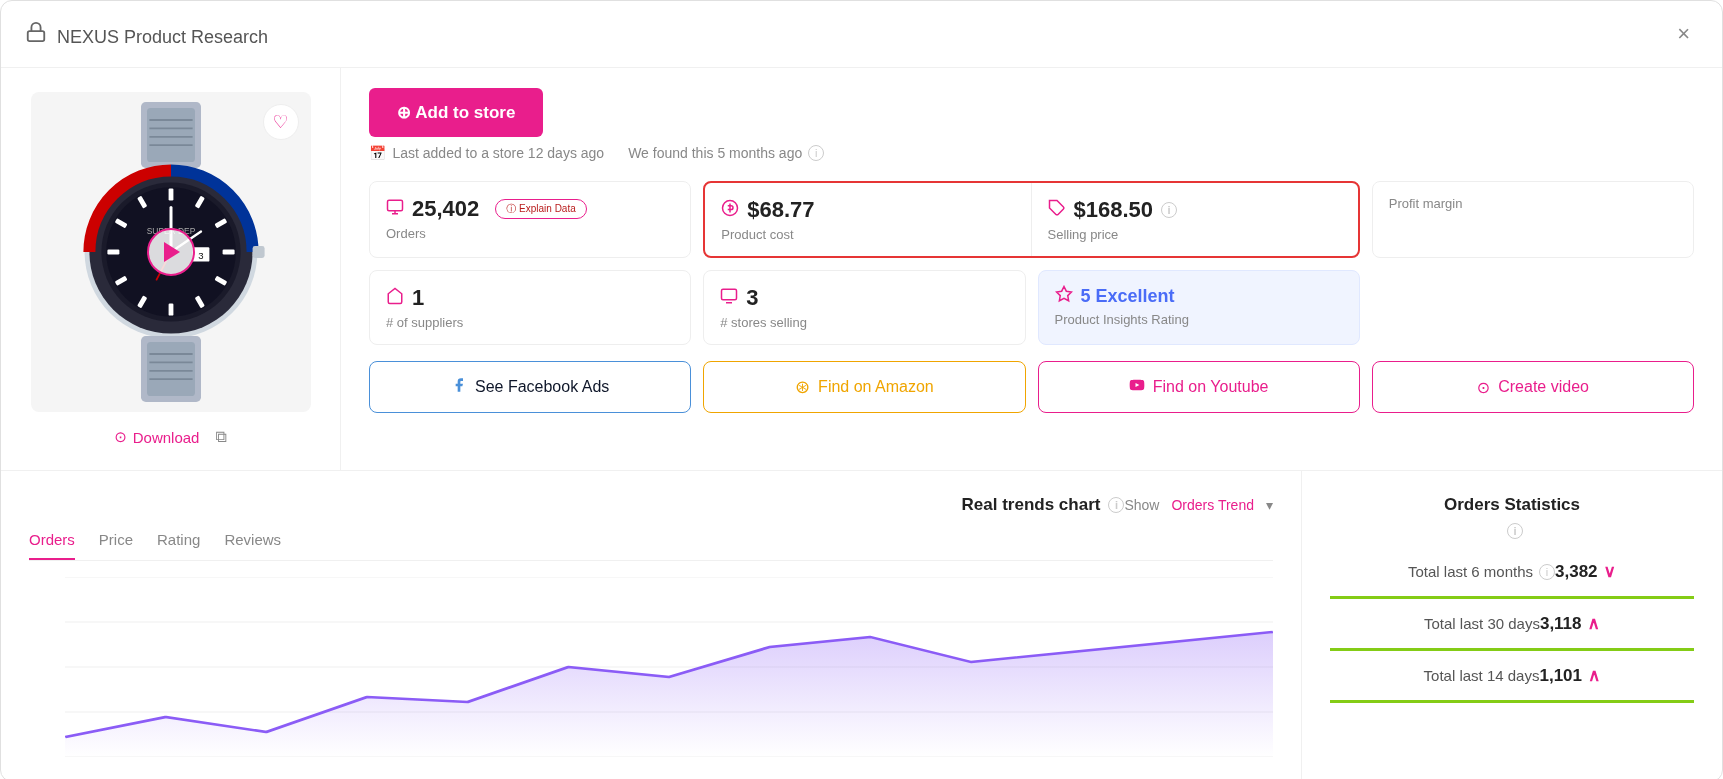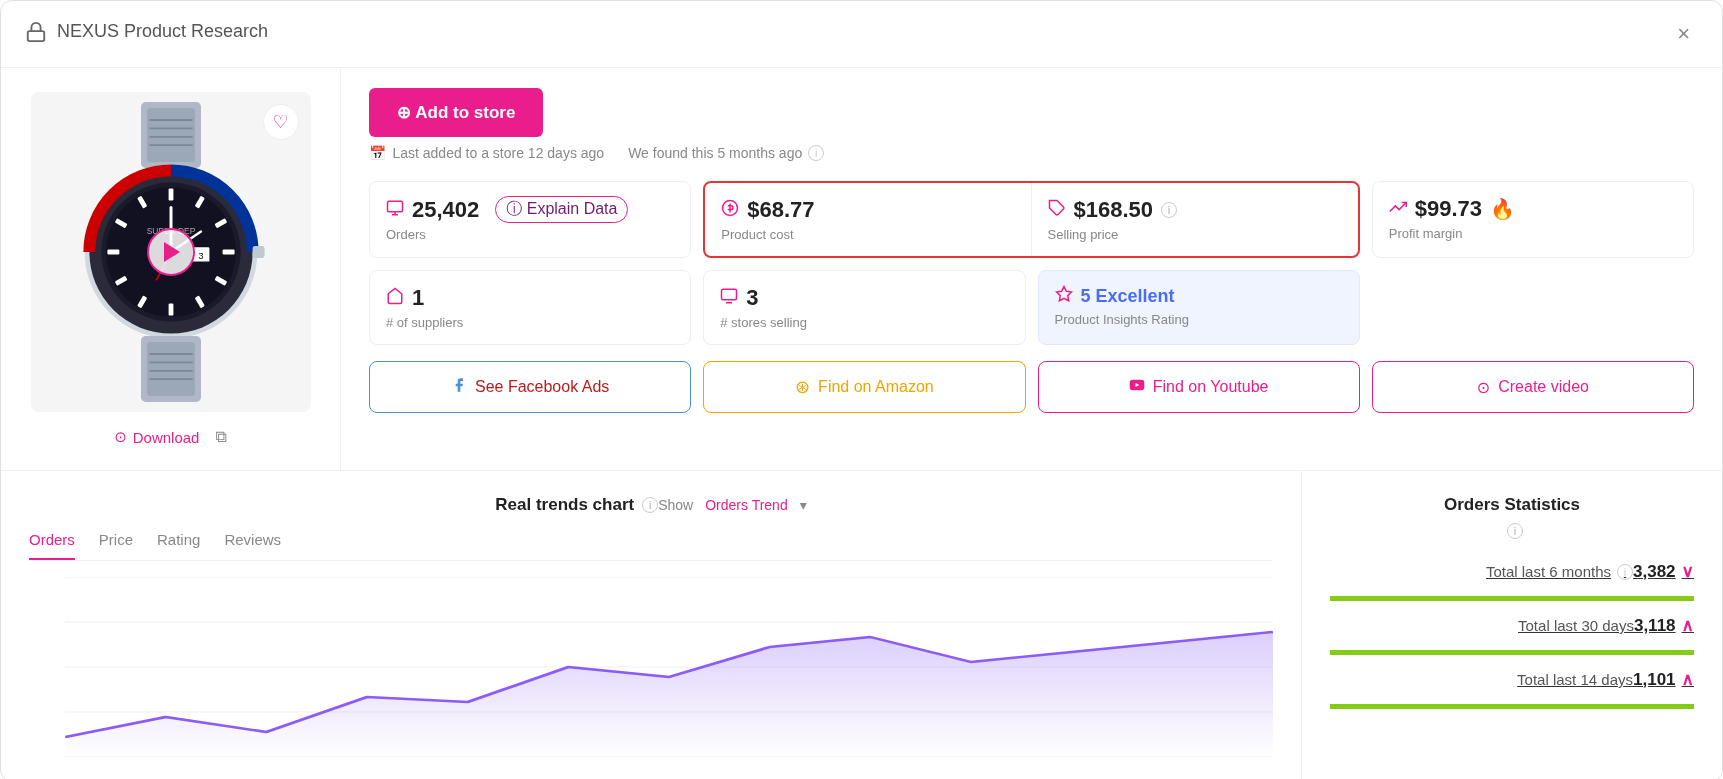--- a/index.html
+++ b/index.html
@@ -18,21 +18,21 @@
     .header {
       display: flex;
       align-items: center;
       justify-content: space-between;
       padding: 16px 24px;
       border-bottom: 1px solid #f0f0f0;
     }
 
     .header-left {
       display: flex;
-      align-items: flex-start;
+      align-items: flex-end;
       gap: 10px;
       color: #555;
       font-size: 18px;
       font-weight: 500;
     }
 
     .header-left svg { color: #777; }
 
     .close-btn {
       background: none;
@@ -214,24 +214,24 @@
     }
 
     .fire-icon {
       color: #e91e8c;
       font-size: 20px;
     }
 
     .explain-btn {
       background: none;
       border: 1px solid #e91e8c;
-      color: #701a75;
+      color: #b91c1c;
       border-radius: 20px;
       padding: 2px 10px;
-      font-size: 16px;
+      font-size: 10px;
       cursor: pointer;
       margin-left: 8px;
     }
 
     .excellent-badge {
       background: #f0f4ff;
       border-radius: 8px;
       padding: 14px 16px;
       border: 1px solid #e0e8ff;
     }
@@ -252,21 +252,21 @@
       cursor: pointer;
       display: flex;
       align-items: center;
       justify-content: center;
       gap: 8px;
       background: #fff;
     }
 
     .action-btn-blue {
       border: 1.5px solid #4a90d9;
-      color: #b91c1c;
+      color: #0f172a;
     }
 
     .action-btn-orange {
       border: 1.5px solid #f0a500;
       color: #f0a500;
     }
 
     .action-btn-pink {
       border: 1.5px solid #e91e8c;
       color: #e91e8c;
@@ -281,21 +281,21 @@
 
     .trends-panel {
       flex: 1;
       padding: 24px 28px;
       border-right: 1px solid #f0f0f0;
     }
 
     .panel-header {
       display: flex;
       align-items: center;
-      justify-content: center;
+      justify-content: flex-end;
       margin-bottom: 16px;
     }
 
     .panel-title {
       font-size: 17px;
       font-weight: 600;
       color: #222;
       display: flex;
       align-items: center;
       gap: 8px;
@@ -370,25 +370,24 @@
       flex-shrink: 0;
       padding: 24px 28px;
     }
 
     .stats-table {
       width: 100%;
     }
 
     .stats-row {
       display: flex;
-      justify-content: flex-end;
+      justify-content: center;
       align-items: center;
       padding: 14px 0;
-      border-bottom: 5px solid #84cc16;
-      text-decoration: underline;
+      border-bottom: 3px solid #84cc16;
     }
 
     .stats-row-label {
       color: #555;
       font-size: 15px;
       display: flex;
       align-items: center;
       gap: 6px;
     }
 
@@ -575,30 +574,20 @@
                   </svg>
               </span>
               $168.50
               <span class="info-icon">i</span>
             </div>
             <div class="stat-label">Selling price</div>
           </div>
         </div>
 
         <div class="stat-card">
-          <div class="stat-value">
-            <span style="color:#e91e8c;">
-              <svg width="18" height="18" viewBox="0 0 24 24" fill="none" stroke="currentColor" stroke-width="2">
-                  <polyline points="23 6 13.5 15.5 8.5 10.5 1 18"></polyline>
-                  <polyline points="17 6 23 6 23 12"></polyline>
-                </svg>
-            </span>
-            $99.73
-            <span class="fire-icon">🔥</span>
-          </div>
           <div class="stat-label">Profit margin</div>
         </div>
       </div>
 
       <div style="display:grid; grid-template-columns: 1fr 1fr 1fr 1fr; gap:12px; margin-bottom:16px;">
 
 
         <div class="stat-card">
           <div class="stat-value">
             <span style="color:#e91e8c;">

